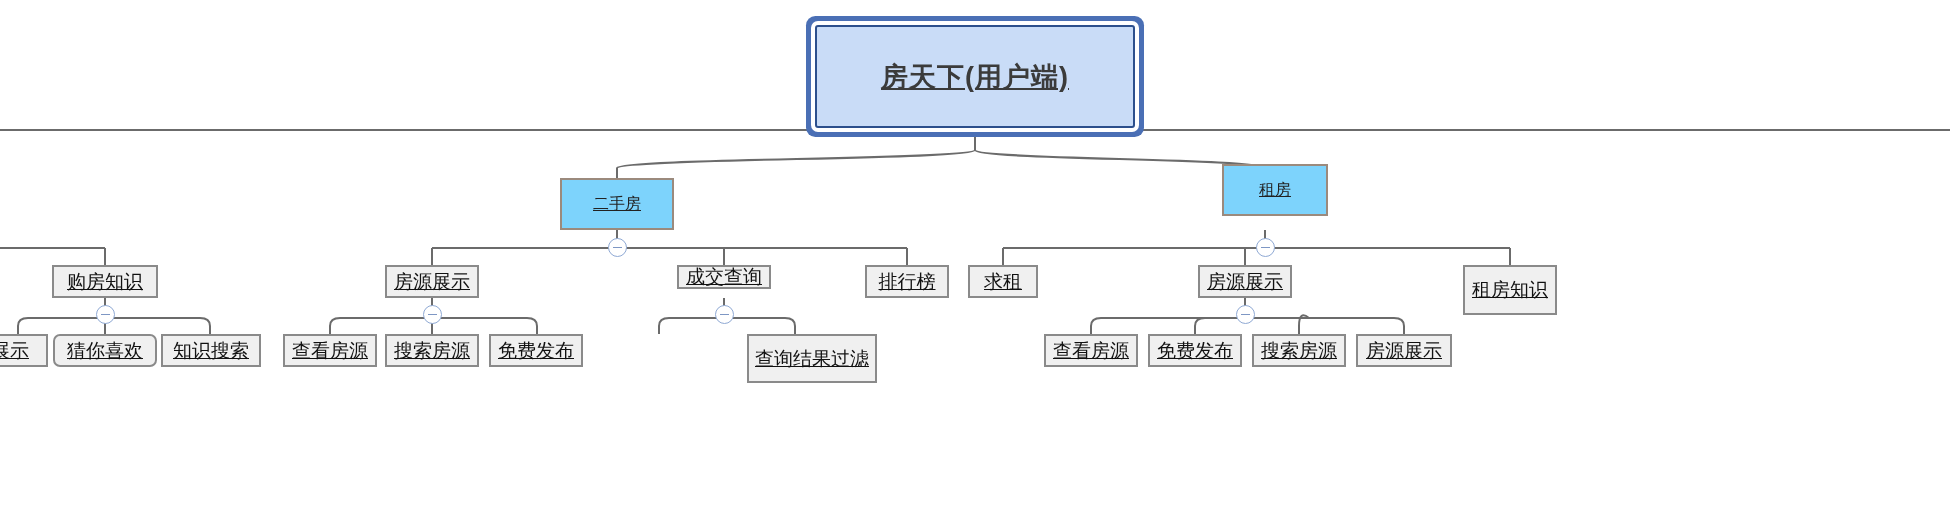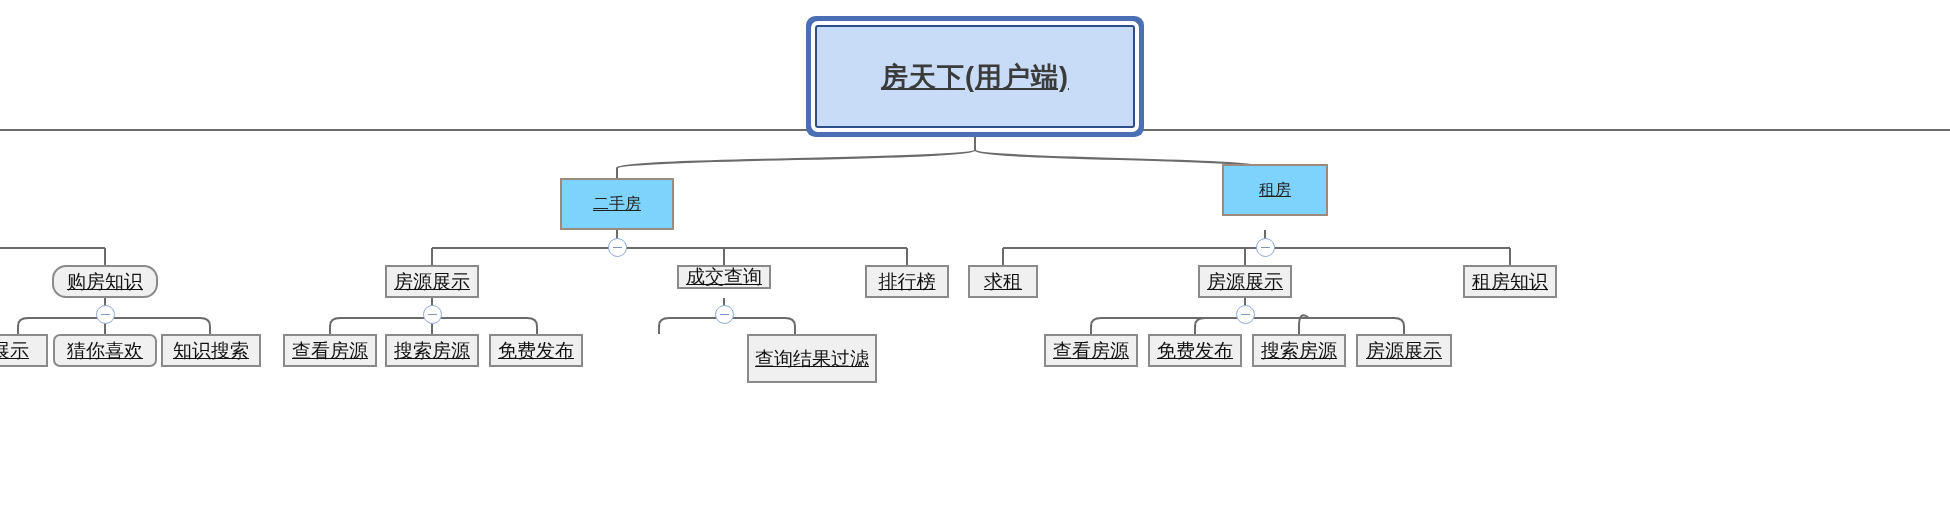--- a/index.html
+++ b/index.html
@@ -133,21 +133,21 @@
   <div class="node lvl2" style="left:560px;top:178px;width:114px;height:52px;">
     <span>二手房</span>
   </div>
   <div class="toggle" style="left:608px;top:238px;"></div>
 
   <div class="node lvl2" style="left:1222px;top:164px;width:106px;height:52px;">
     <span>租房</span>
   </div>
   <div class="toggle" style="left:1256px;top:238px;"></div>
 
-  <div class="node lvl3" style="left:52px;top:265px;width:106px;height:33px;border-radius:14px;">
+  <div class="node lvl3" style="left:52px;top:265px;width:106px;height:33px;">
     <span>购房知识</span>
   </div>
   <div class="toggle" style="left:96px;top:305px;"></div>
 
   <div class="node lvl3" style="left:385px;top:265px;width:94px;height:33px;">
     <span>房源展示</span>
   </div>
   <div class="toggle" style="left:423px;top:305px;"></div>
 
   <div class="node lvl3" style="left:677px;top:265px;width:94px;height:24px;">
@@ -161,21 +161,21 @@
 
   <div class="node lvl3" style="left:968px;top:265px;width:70px;height:33px;">
     <span>求租</span>
   </div>
 
   <div class="node lvl3" style="left:1198px;top:265px;width:94px;height:33px;">
     <span>房源展示</span>
   </div>
   <div class="toggle" style="left:1236px;top:305px;"></div>
 
-  <div class="node lvl3" style="left:1463px;top:265px;width:94px;height:33px;">
+  <div class="node lvl3" style="left:1463px;top:265px;width:94px;height:50px;">
     <span>租房知识</span>
   </div>
 
   <div class="node lvl4" style="left:-28px;top:334px;width:76px;height:33px;">
     <span>展示</span>
   </div>
   <div class="node lvl4" style="left:53px;top:334px;width:104px;height:33px;border-radius:7px;">
     <span>猜你喜欢</span>
   </div>
   <div class="node lvl4" style="left:161px;top:334px;width:100px;height:33px;">

